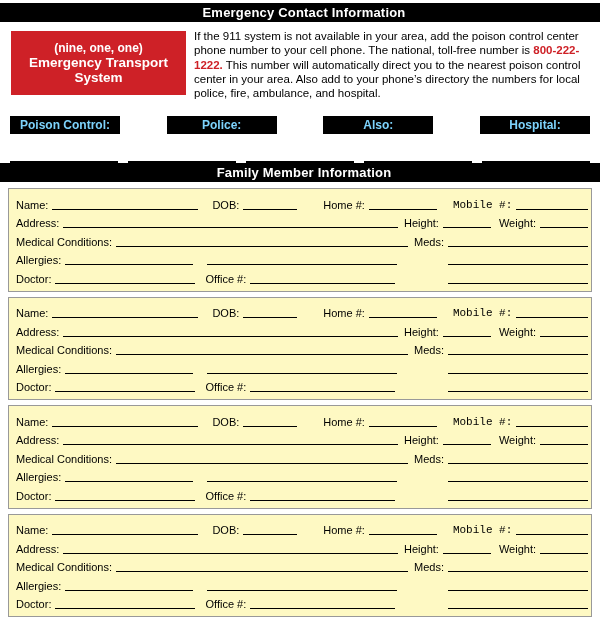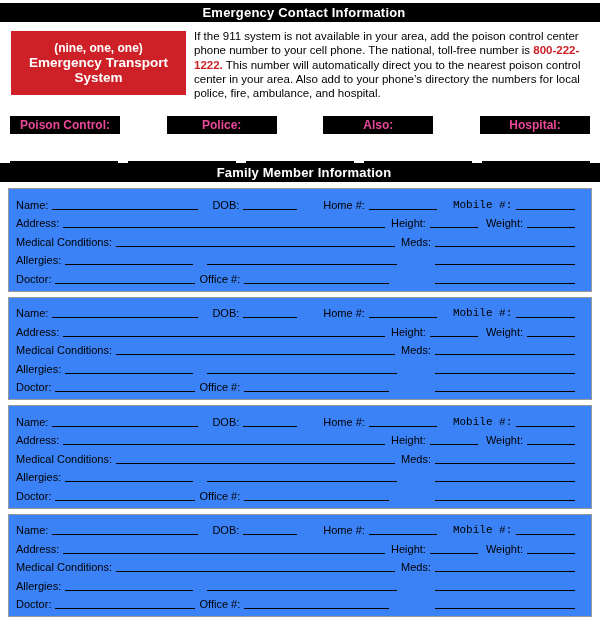--- a/index.html
+++ b/index.html
@@ -37,53 +37,53 @@
   .badge-caption  { font-size: 13.5px; font-weight: bold; line-height: 15px; }
   .intro {
     margin: -2px 0 0 8px; width: 406px;
     font-size: 11.5px; line-height: 14.3px;
   }
   .phone-red { color: var(--accent-red); font-weight: bold; }
 
   
   .chips { display: flex; justify-content: space-between; margin: 16px 10px 0 10px; }
   .chip {
-    background: var(--bar-black); color: #ec4899;
+    background: var(--bar-black); color: #7dd3fc;
     width: 110px; height: 18px; line-height: 18px;
     font-size: 12px; font-weight: bold; text-align: center;
   }
   .clines { display: flex; justify-content: space-between; margin: 27px 10px 0 10px; }
   .cline { width: 108px; height: 0; border-top: 2px solid #000; }
 
   
   #members { margin-top: 6px; }
   .member {
     border: 1px solid var(--block-border);
     margin: 0 8px 5px 8px;
-    padding: 5px 16px 4px 7px;
-    background: #3b82f6;
+    padding: 5px 3px 4px 7px;
+    background: #fef9c3;
   }
   .row { display: flex; align-items: flex-end; height: 18.5px; font-size: 11px; }
   .lbl { white-space: nowrap; padding-bottom: 2px; margin-right: 4px; }
   .ln  { display: block; height: 1px; border-bottom: 1.4px solid #000; margin-bottom: 3px; }
   .ln-name    { width: 146px; }
   .ln-dob     { width: 54px; }
   .ln-home    { width: 68px; }
   .ln-mobile  { flex: 1; }
   .ln-address { flex: 1; }
   .ln-hw      { width: 48px; }
   .ln-medical { flex: 1; }
   .ln-right   { width: 140px; margin-left: auto; }
   .ln-allergies { width: 128px; }
   .ln-allergies2 { width: 190px; margin-left: 14px; }
   .ln-doctor  { width: 140px; }
   .ln-office  { width: 145px; }
   .ml6  { margin-left: 6px; }
   .ml8  { margin-left: 8px; }
-  .ml10 { margin-left: 4px; }
+  .ml10 { margin-left: 10px; }
   .ml14 { margin-left: 14px; }
   .ml24 { margin-left: 16px; font-family: Liberation Mono, monospace; }
   .ml26 { margin-left: 26px; }
 </style>
 </head>
 <body style="--accent-red: #ce2127; --bar-black: #000000; --block-border: #999999;">
 
 <div class="bar top">Emergency Contact Information</div>
 
 <div class="intro-row">

